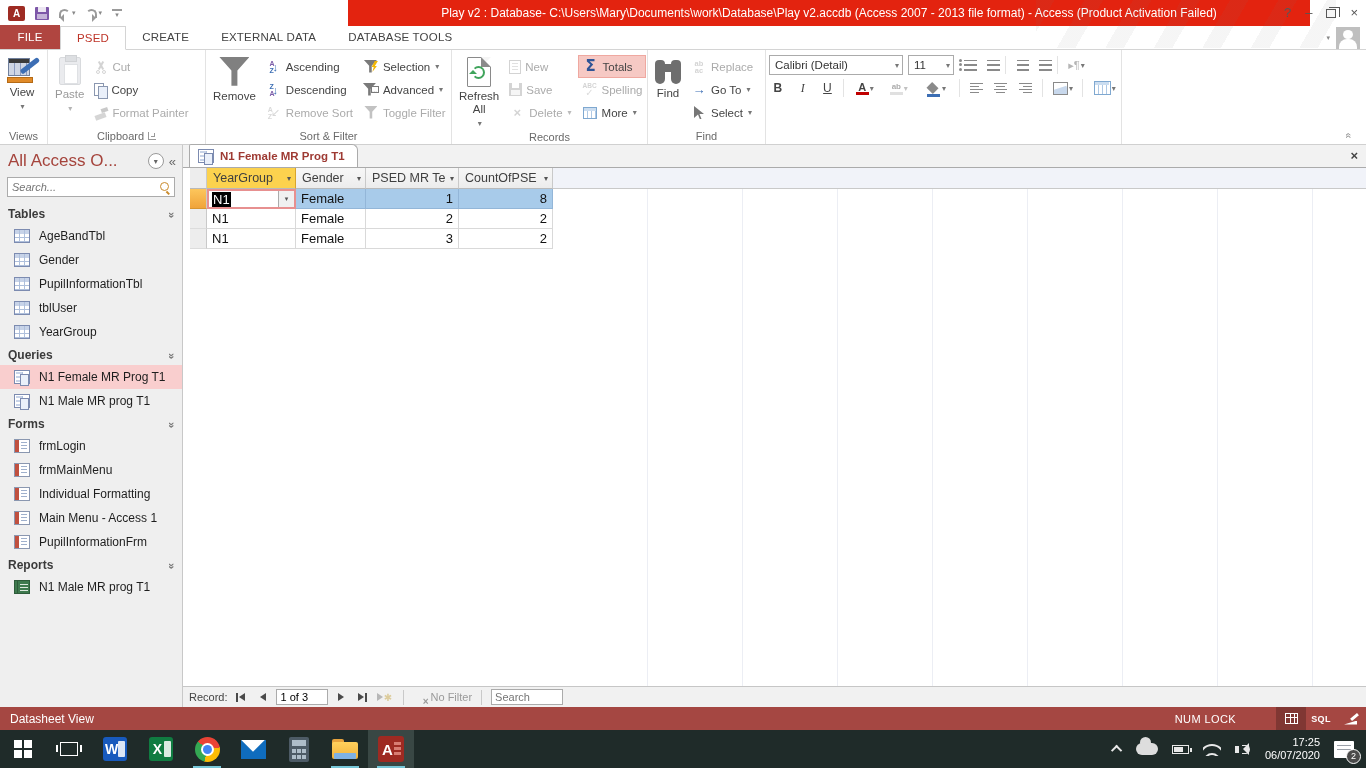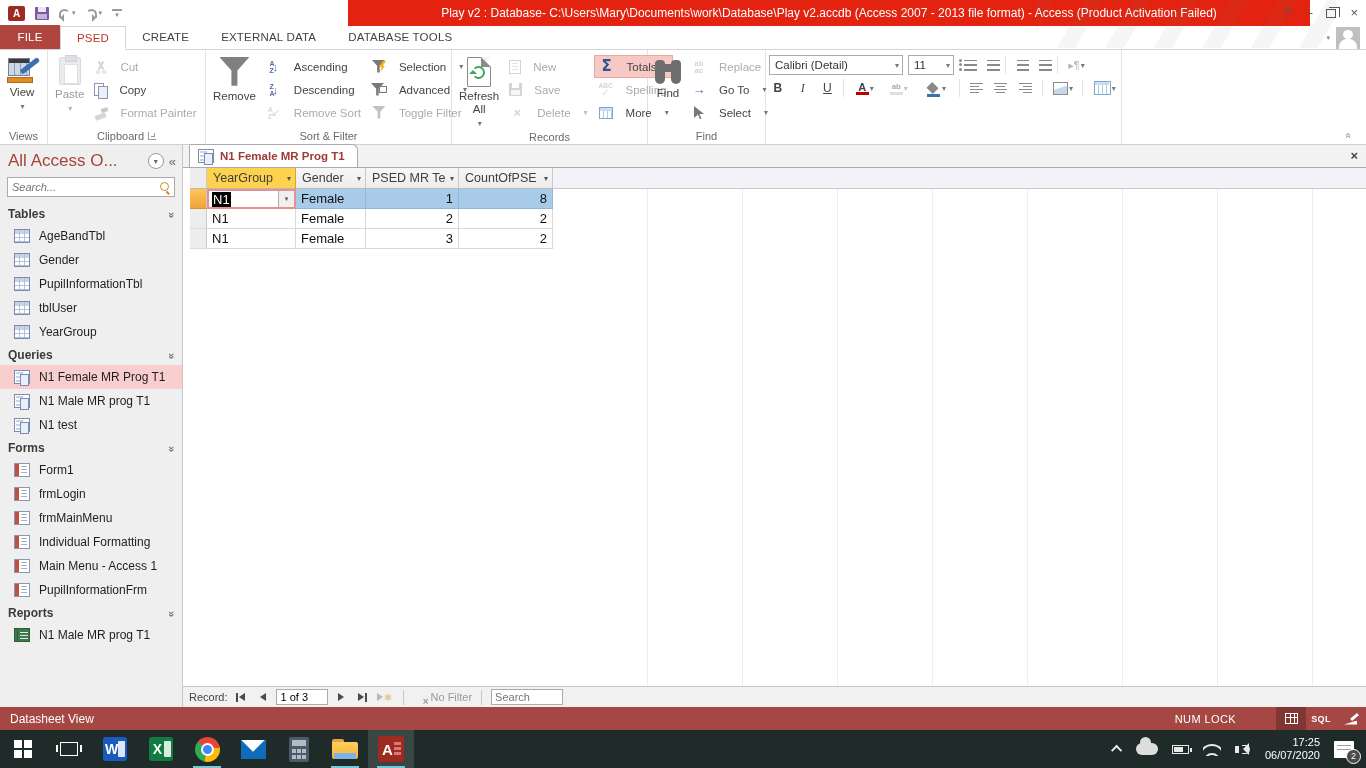--- a/index.html
+++ b/index.html
@@ -47,21 +47,21 @@
   
   .ribbon { height:95px; background:#fff; position:relative; border-bottom:1px solid #D0D0D0; flex:0 0 auto; }
   .rgroup { position:absolute; top:0; height:94px; display:flex; flex-direction:column; border-right:1px solid #E3E3E3; }
   .rgroup .content { flex:1; display:flex; align-items:stretch; padding:3px 3px 0 3px; gap:2px; }
   .rgroup .glabel { height:17px; text-align:center; font-size:11px; color:#6A6A6A; display:flex; align-items:center; justify-content:center; gap:4px; }
   .launcher { width:8px; height:8px; border-left:1px solid #999; border-bottom:1px solid #999; position:relative; display:inline-block; }
   .launcher:before { content:""; position:absolute; right:1px; top:1px; width:3px; height:3px; border-right:1px solid #999; border-bottom:1px solid #999; }
   .bigbtn { display:flex; flex-direction:column; align-items:center; justify-content:flex-start; gap:3px; padding:4px 4px 2px; font-size:11.5px; color:#444; cursor:default; }
   .bigbtn .cap { text-align:center; line-height:1.15; }
   .smallcol { display:flex; flex-direction:column; justify-content:flex-start; padding-top:2px; }
-  .smallbtn { display:flex; align-items:center; gap:12px; height:23px; padding:0 4px; font-size:11.5px; color:#444; white-space:nowrap; cursor:default; }
+  .smallbtn { display:flex; align-items:center; gap:4px; height:23px; padding:0 4px; font-size:11.5px; color:#444; white-space:nowrap; cursor:default; }
   .smallbtn.off { color:#ABABAB; }
   .smallbtn.off .ic { opacity:.45; filter:grayscale(1); }
   .smallbtn.hl { background:#F6C9C4; border:1px solid #EFA8A0; }
   .caret { font-size:8px; color:#777; margin-left:1px; }
   .off .caret { color:#BBB; }
   .ic { display:inline-flex; align-items:center; justify-content:center; width:16px; height:16px; flex:0 0 auto; }
 
   
   .i-view { width:30px; height:26px; position:relative; }
   .i-view:before { content:""; position:absolute; left:1px; top:1px; width:20px; height:16px;
@@ -673,32 +673,24 @@
           <span class="chev">»</span>
         </div>
       <div class="np-item sel">
           <span class="obj-ic qry-ic"></span>
           <span>N1 Female MR Prog T1</span>
         </div>
       <div class="np-item">
           <span class="obj-ic qry-ic"></span>
           <span>N1 Male MR prog T1</span>
         </div>
-      <div class="np-item">
-          <span class="obj-ic qry-ic"></span>
-          <span>N1 test</span>
-        </div>
 
       <div class="np-sect">
           <span>Forms</span>
           <span class="chev">»</span>
-        </div>
-      <div class="np-item">
-          <span class="obj-ic frm-ic"></span>
-          <span>Form1</span>
         </div>
       <div class="np-item">
           <span class="obj-ic frm-ic"></span>
           <span>frmLogin</span>
         </div>
       <div class="np-item">
           <span class="obj-ic frm-ic"></span>
           <span>frmMainMenu</span>
         </div>
       <div class="np-item">

